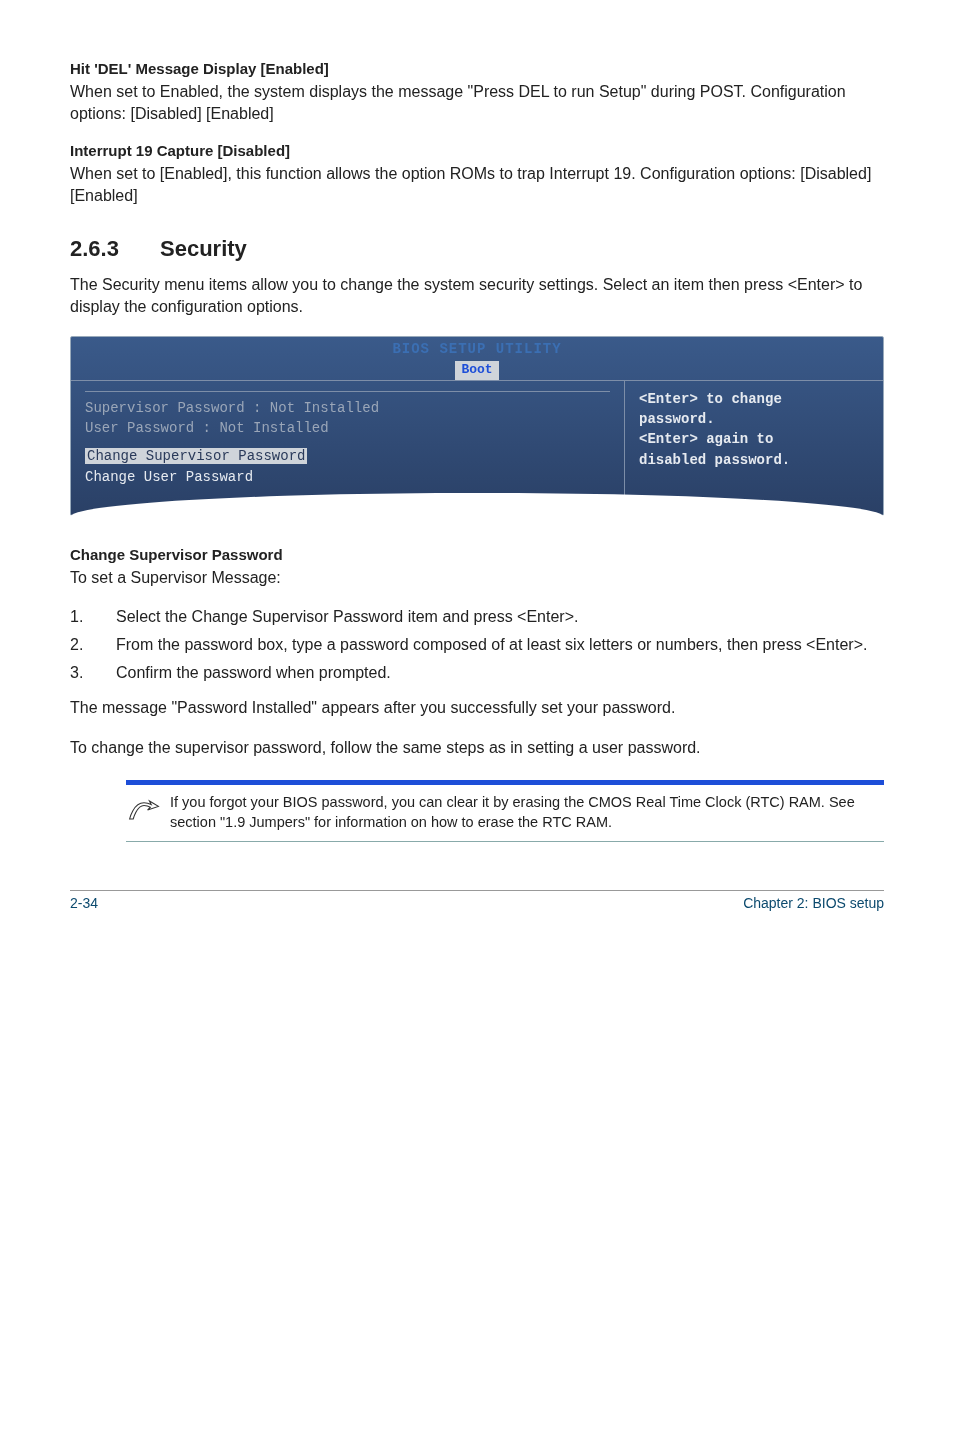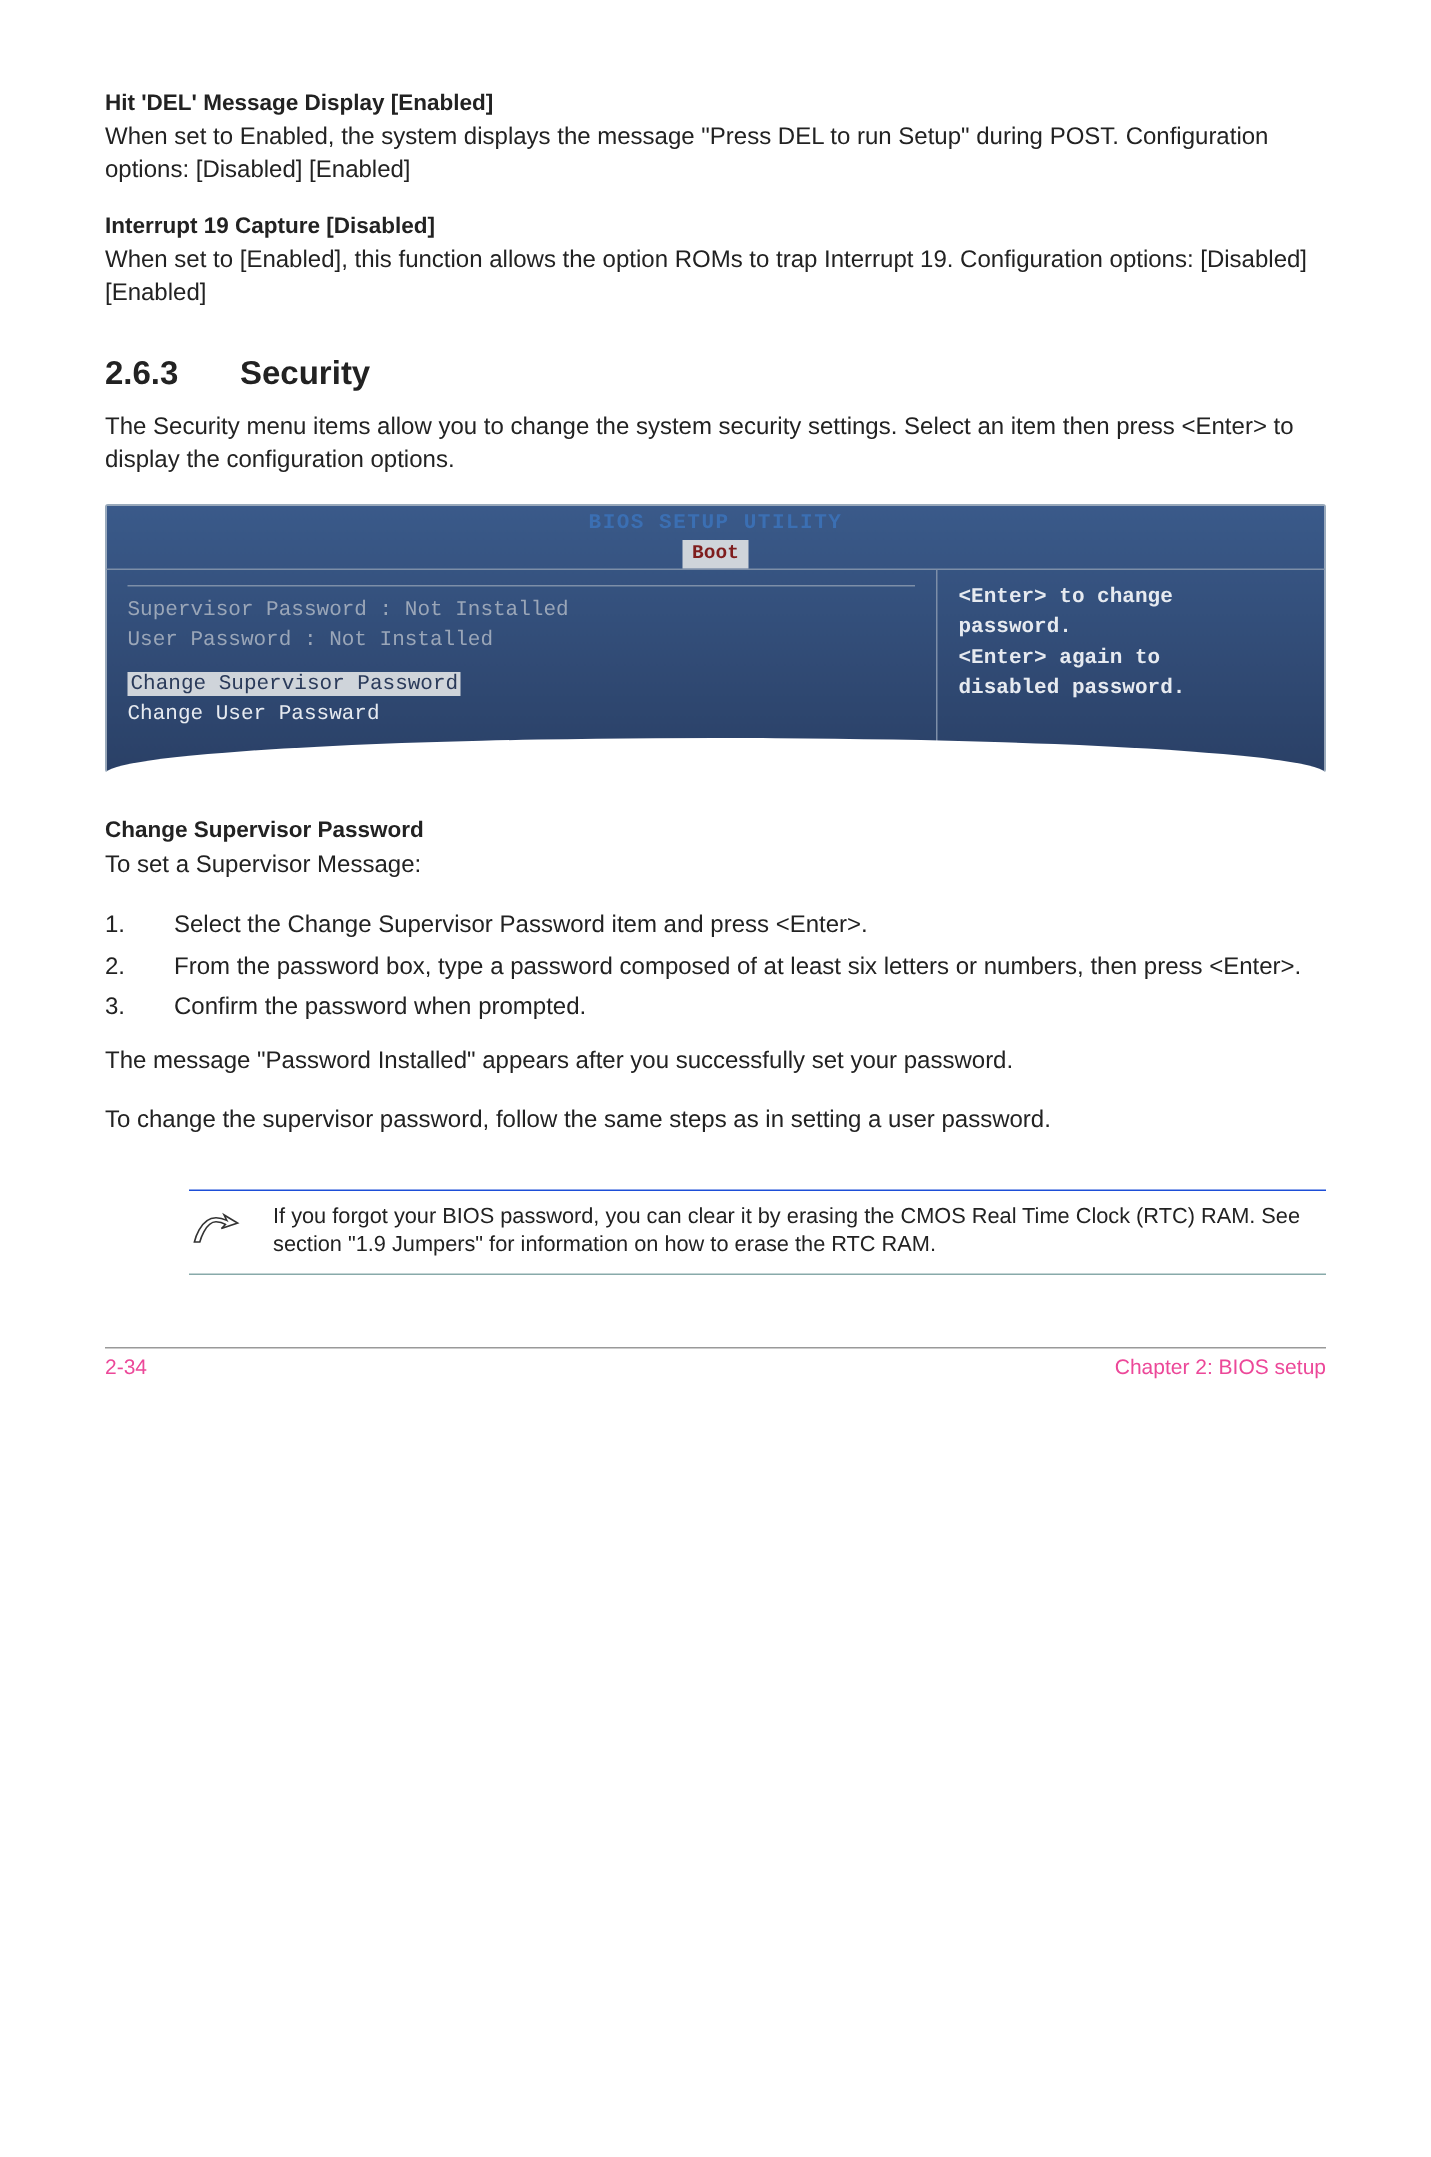--- a/index.html
+++ b/index.html
@@ -55,21 +55,21 @@
   }
   .bios-header-top {
     color: #3b6fb3;
     font-weight: bold;
     letter-spacing: 1px;
     font-size: 14px;
   }
   .bios-header-boot {
     display: inline-block;
     background: #cfd4da;
-    color: #7f1d1d;
+    color: #1d4ed8;
     padding: 0 6px;
     font-weight: bold;
     font-size: 13px;
     margin-top: -2px;
   }
   .bios-body {
     display: flex;
     border-top: 1px solid #7d8ea8;
   }
   .bios-left {
@@ -121,46 +121,45 @@
     font-size: 16px;
     line-height: 1.35;
     margin-bottom: 6px;
     display: flex;
   }
   .ol li .num {
     width: 46px;
     flex-shrink: 0;
   }
   .note-wrap {
-    border-top: 1px solid #1d4ed8;
+    border-top: 5px solid #1d4ed8;
     border-bottom: 1px solid #8aa;
-    margin: 35px 0 0 56px;
+    margin: 22px 0 0 56px;
     padding: 8px 0;
     display: flex;
     align-items: flex-start;
-    gap: 12px;
   }
   .note-icon {
     width: 44px;
     flex-shrink: 0;
     padding-top: 2px;
   }
   .note-icon svg { width: 36px; height: 30px; }
   .note-text {
     font-size: 14.5px;
     line-height: 1.35;
   }
   .footer {
     display: flex;
     justify-content: space-between;
     font-size: 14px;
     margin-top: 48px;
     border-top: 1px solid #999;
     padding-top: 4px;
-    color: #ec4899;
+    color: #0c4a6e;
   }
 </style>
 </head>
 <body>
 
 <div class="page">
 
   <h3 class="h-sub">Hit 'DEL' Message Display [Enabled]</h3>
   <p class="body-text">When set to Enabled, the system displays the message "Press DEL to run Setup" during POST. Configuration options: [Disabled] [Enabled]</p>
 

